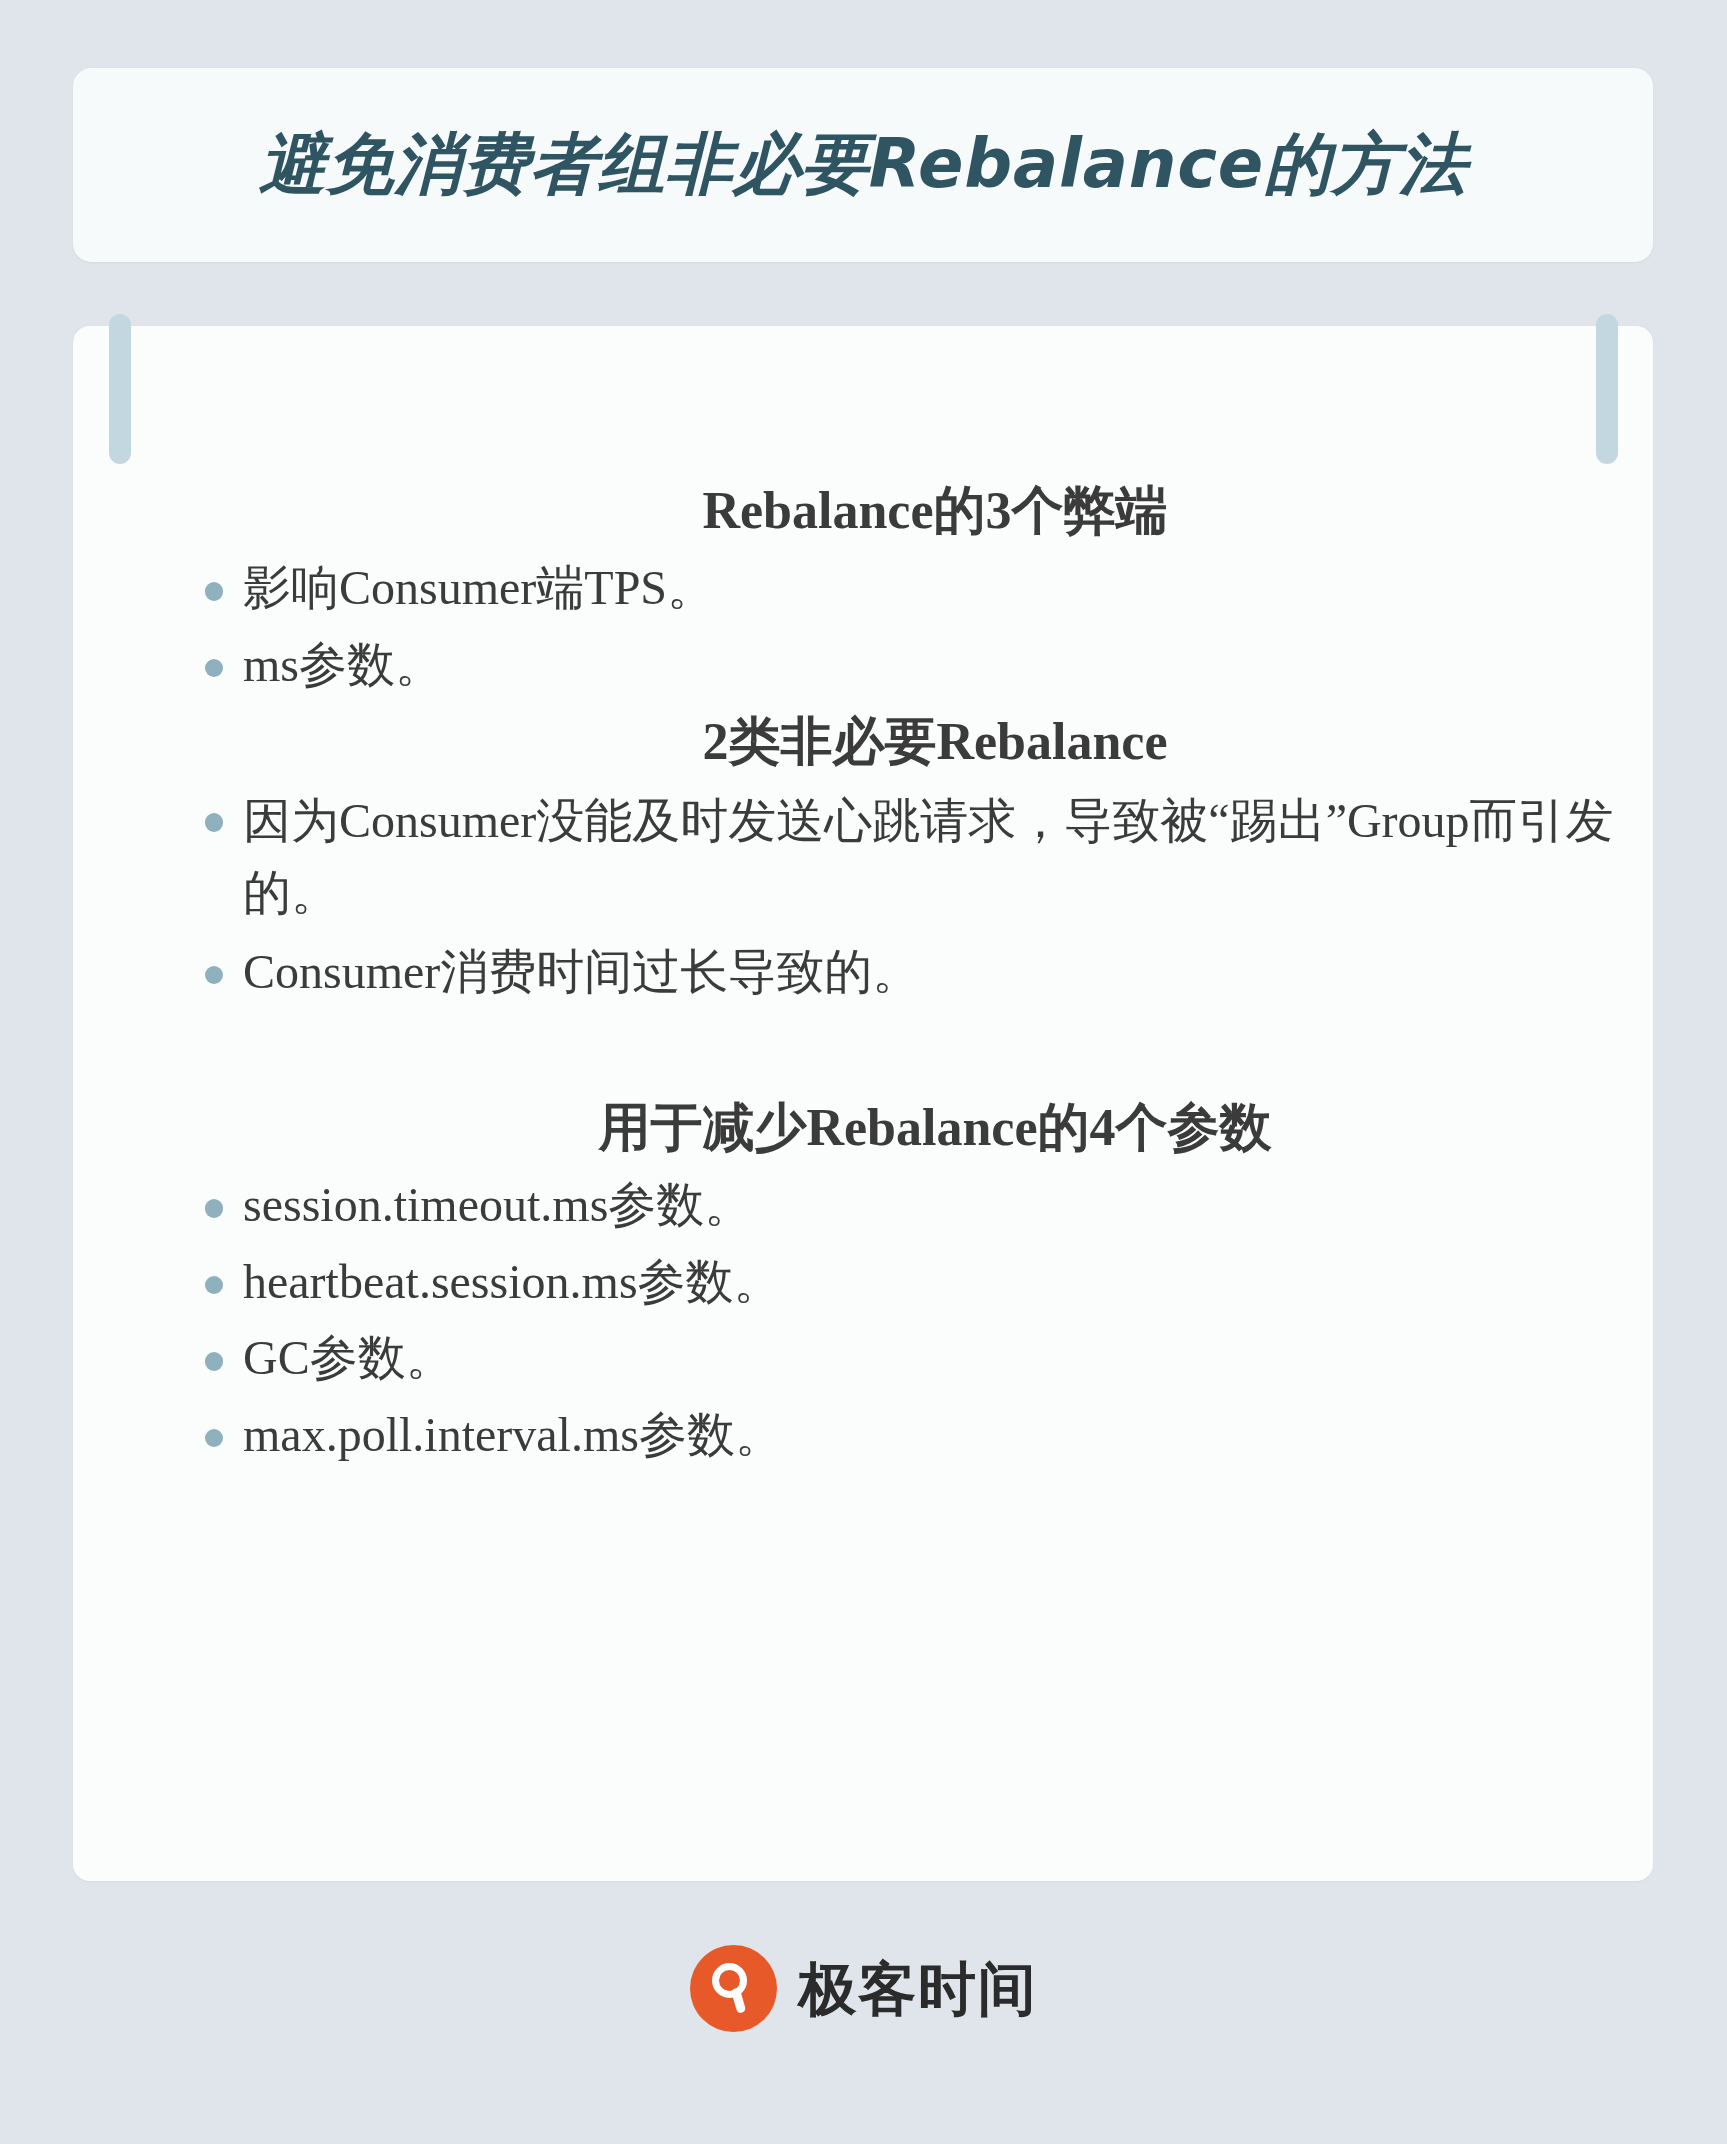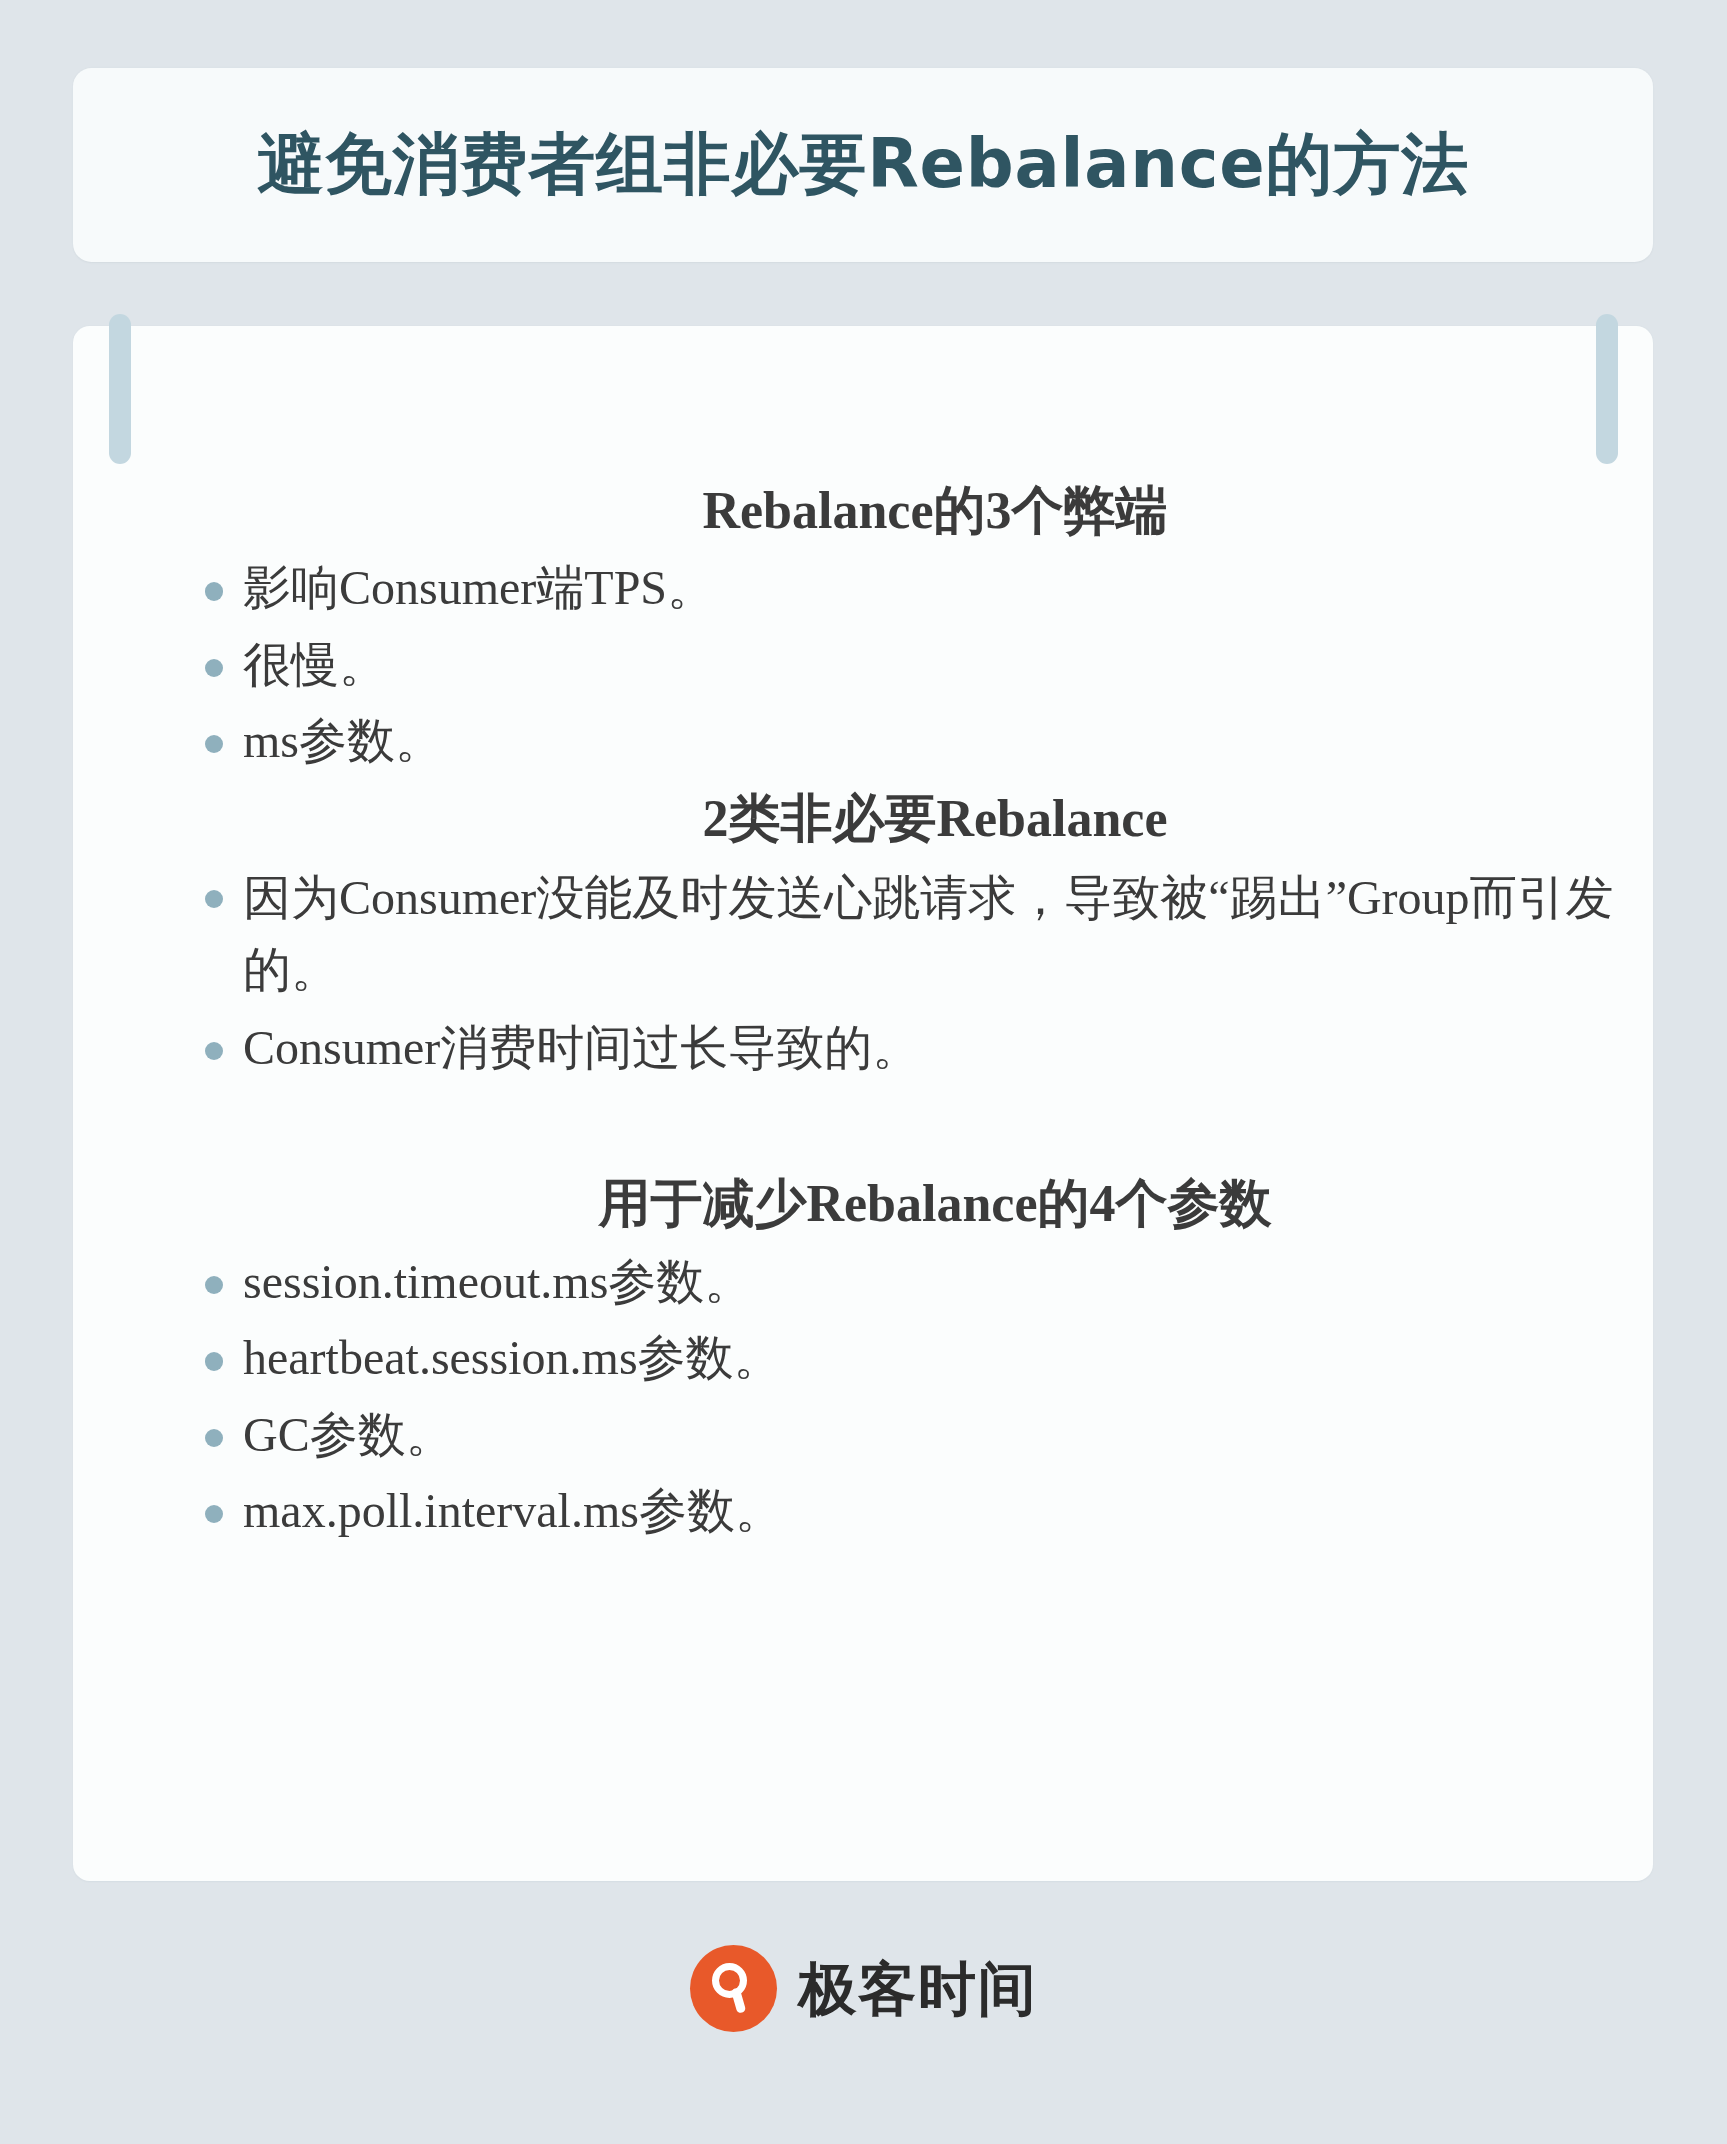--- a/index.html
+++ b/index.html
@@ -27,20 +27,21 @@
     left: 73px;
     top: 68px;
     width: 1580px;
     height: 194px;
     background: #f7fafb;
     border-radius: 18.4px;
     display: flex;
     align-items: center;
     justify-content: center;
     box-shadow: 0 0.8px 1.7px rgba(120,140,150,0.10);
+    font-style: italic;
   }
   .title-text {
     font-family: "DejaVu Sans", "Liberation Sans", sans-serif;
     font-weight: bold;
     font-size: 67px;
     color: #2f5562;
     letter-spacing: 0.8px;
     line-height: 1.1;
     white-space: nowrap;
   }
@@ -186,24 +187,20 @@
   <div class="content">
 
     <h2 class="section-heading">Rebalance的3个弊端</h2>
     <ul class="bullets">
       <li>
         <span class="dot"></span>
         <span>影响Consumer端TPS。</span>
       </li>
       <li>
         <span class="dot"></span>
-        <span>很慢。</span>
-      </li>
-      <li>
-        <span class="dot"></span>
         <span>ms参数。</span>
       </li>
     </ul>
 
     <h2 class="section-heading">2类非必要Rebalance</h2>
     <ul class="bullets">
       <li class="wrap">
         <span class="dot"></span>
         <span>因为Consumer没能及时发送心跳请求，导致被“踢出”Group而引发的。</span>
       </li>

